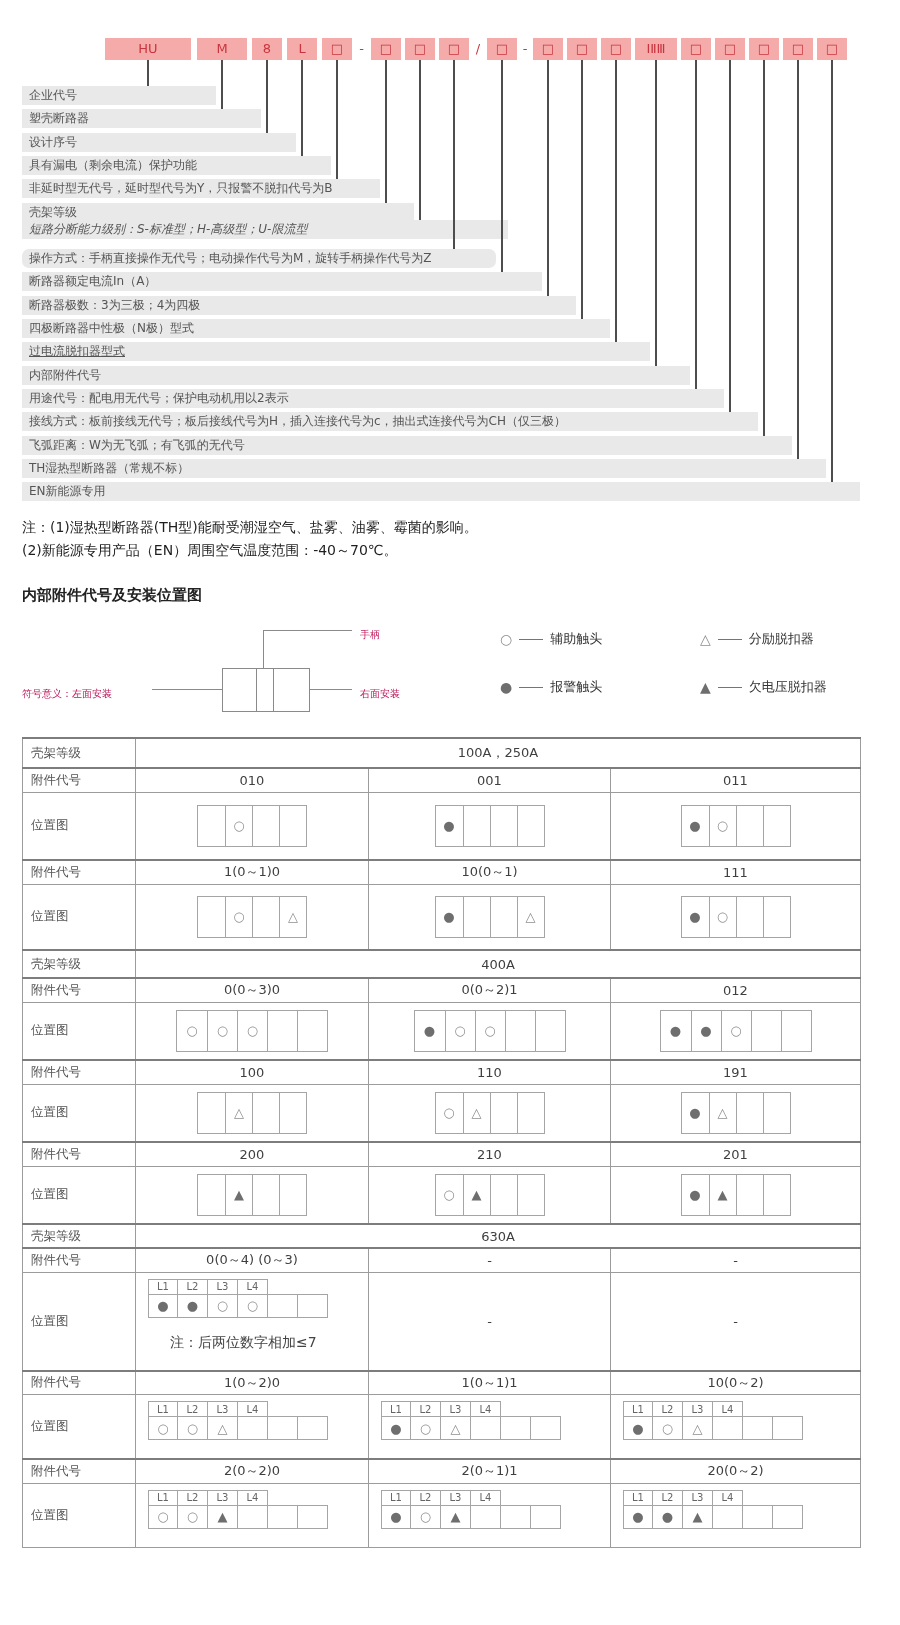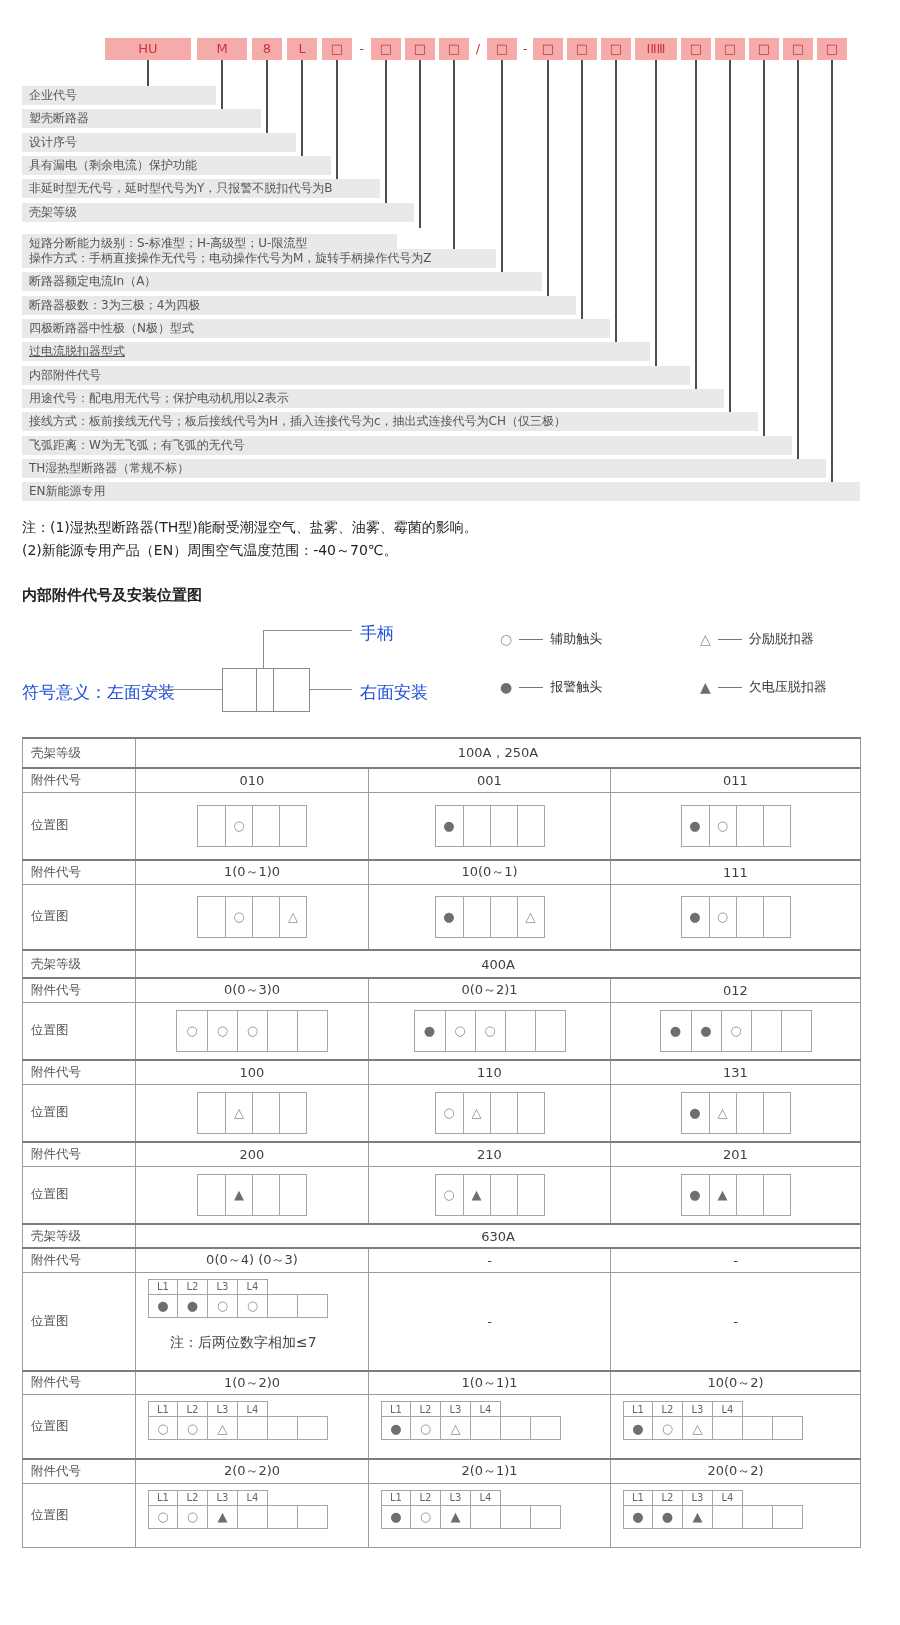--- a/index.html
+++ b/index.html
@@ -10,21 +10,21 @@
   
   .code-box { position:absolute; background:#f6abab; color:#c9353f; text-align:center; font-size:13px; white-space:nowrap; }
   .code-sep { position:absolute; color:#c9353f; text-align:center; font-size:13px; background:transparent; }
   .connector { position:absolute; width:2px; background:#4d4d4d; }
   .label-bar { position:absolute; left:22px; background:#e9e9e9; color:#555; font-size:12px; padding-left:7px; white-space:nowrap; overflow:hidden; }
 
   .notes { position:absolute; left:22px; top:516px; font-size:14px; color:#1f1f1f; line-height:23px; }
   .section-title { position:absolute; left:22px; top:586px; font-size:15px; color:#222; font-weight:bold; }
 
   
-  .t { position:absolute; font-size:17px; color:#1d4ed8; white-space:nowrap; }
+  .t { position:absolute; font-size:10px; color:#be185d; white-space:nowrap;margin-top:6px; }
   .hline { position:absolute; height:1px; background:#8a8a8a; }
   .vline { position:absolute; width:1px; background:#8a8a8a; }
   .handle-box { position:absolute; left:222px; top:668px; width:88px; height:44px; border:1px solid #8a8a8a; }
   .hb-div { position:absolute; top:0; bottom:0; width:1px; background:#8a8a8a; }
   .hb-div.d1 { left:33px; } .hb-div.d2 { left:50px; }
   .legend-item { position:absolute; display:flex; align-items:center; gap:7px; }
   .lsym { font-size:14px; line-height:1; }
   .ldash { width:24px; border-top:1px solid #757575; }
   .llabel { font-size:13px; color:#333; }
   .sym-open { color:#8f8f8f; }
@@ -83,23 +83,23 @@
       <div class="label-bar" style="top: 109.3px; width: 239px; height: 19px; line-height: 19px;">塑壳断路器</div>
       <div class="connector" style="left: 266px; top: 60px; height: 74.6px;"></div>
       <div class="label-bar" style="top: 132.6px; width: 274px; height: 19px; line-height: 19px;">设计序号</div>
       <div class="connector" style="left: 301px; top: 60px; height: 97.9px;"></div>
       <div class="label-bar" style="top: 155.9px; width: 309px; height: 19px; line-height: 19px;">具有漏电（剩余电流）保护功能</div>
       <div class="connector" style="left: 336px; top: 60px; height: 121.2px;"></div>
       <div class="label-bar" style="top: 179.2px; width: 358px; height: 19px; line-height: 19px;">非延时型无代号，延时型代号为Y，只报警不脱扣代号为B</div>
       <div class="connector" style="left: 385px; top: 60px; height: 144.5px;"></div>
       <div class="label-bar" style="top: 202.5px; width: 392px; height: 19px; line-height: 19px;">壳架等级</div>
       <div class="connector" style="left: 419px; top: 60px; height: 167.8px;"></div>
-      <div class="label-bar" style="top: 234px; width: 375px; height: 19px; line-height: 19px;">短路分断能力级别：S-标准型；H-高级型；U-限流型</div>
+      <div class="label-bar" style="top: 220px; width: 486px; height: 19px; line-height: 19px; font-style: italic;">短路分断能力级别：S-标准型；H-高级型；U-限流型</div>
       <div class="connector" style="left: 453px; top: 60px; height: 191.1px;"></div>
-      <div class="label-bar" style="top: 249.1px; width: 474px; height: 19px; line-height: 19px;">操作方式：手柄直接操作无代号；电动操作代号为M，旋转手柄操作代号为Z</div>
+      <div class="label-bar" style="top: 249.1px; width: 474px; height: 19px; line-height: 19px; border-radius: 7px;">操作方式：手柄直接操作无代号；电动操作代号为M，旋转手柄操作代号为Z</div>
       <div class="connector" style="left: 501px; top: 60px; height: 214.4px;"></div>
       <div class="label-bar" style="top: 272.4px; width: 520px; height: 19px; line-height: 19px;">断路器额定电流In（A）</div>
       <div class="connector" style="left: 547px; top: 60px; height: 237.7px;"></div>
       <div class="label-bar" style="top: 295.7px; width: 554px; height: 19px; line-height: 19px;">断路器极数：3为三极；4为四极</div>
       <div class="connector" style="left: 581px; top: 60px; height: 261px;"></div>
       <div class="label-bar" style="top: 319px; width: 588px; height: 19px; line-height: 19px;">四极断路器中性极（N极）型式</div>
       <div class="connector" style="left: 615px; top: 60px; height: 284.3px;"></div>
       <div class="label-bar" style="top: 342.3px; width: 628px; height: 19px; line-height: 19px; text-decoration: underline;">过电流脱扣器型式</div>
       <div class="connector" style="left: 655px; top: 60px; height: 307.6px;"></div>
       <div class="label-bar" style="top: 365.6px; width: 668px; height: 19px; line-height: 19px;">内部附件代号</div>
@@ -292,21 +292,21 @@
                 <span class="sym-open">○</span>
               </div>
               <div class="dcell" style="width: 30px;"></div>
               <div class="dcell" style="width: 30px;"></div>
             </div></td>
         </tr>
         <tr class="sep-strong" style="height: 24px;">
           <td class="rowlabel">附件代号</td>
           <td>100</td>
           <td>110</td>
-          <td>131</td>
+          <td>191</td>
         </tr>
         <tr style="height: 58px;">
           <td class="rowlabel">位置图</td>
           <td><div class="diagram">
               <div class="dcell" style="width: 27px;"></div>
               <div class="dcell" style="width: 27px;">
                 <span class="sym-open">△</span>
               </div>
               <div class="dcell" style="width: 27px;"></div>
               <div class="dcell" style="width: 27px;"></div>

